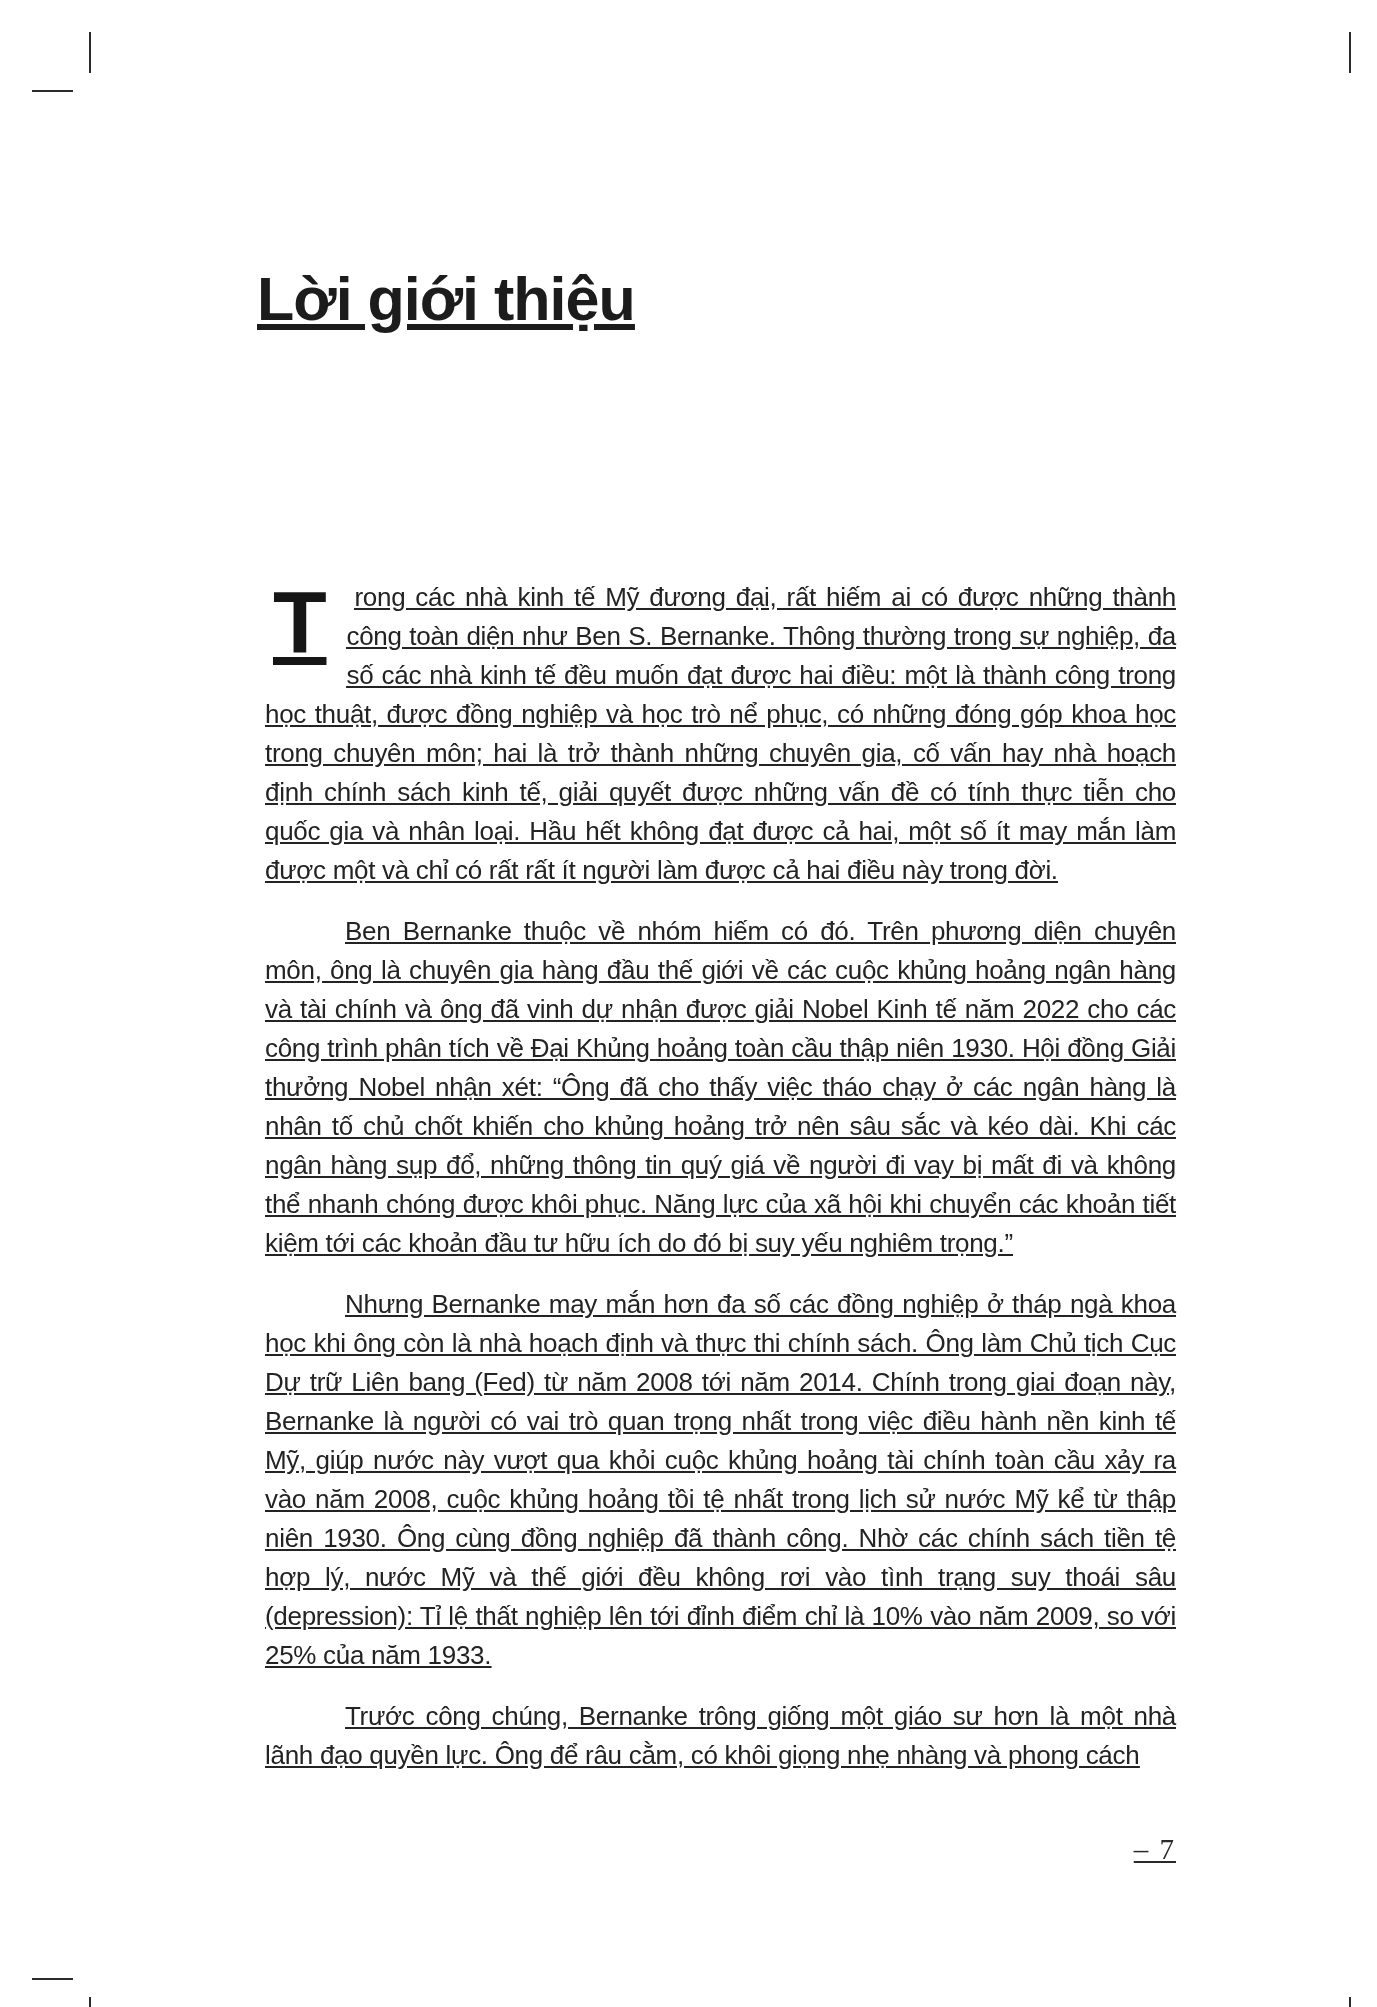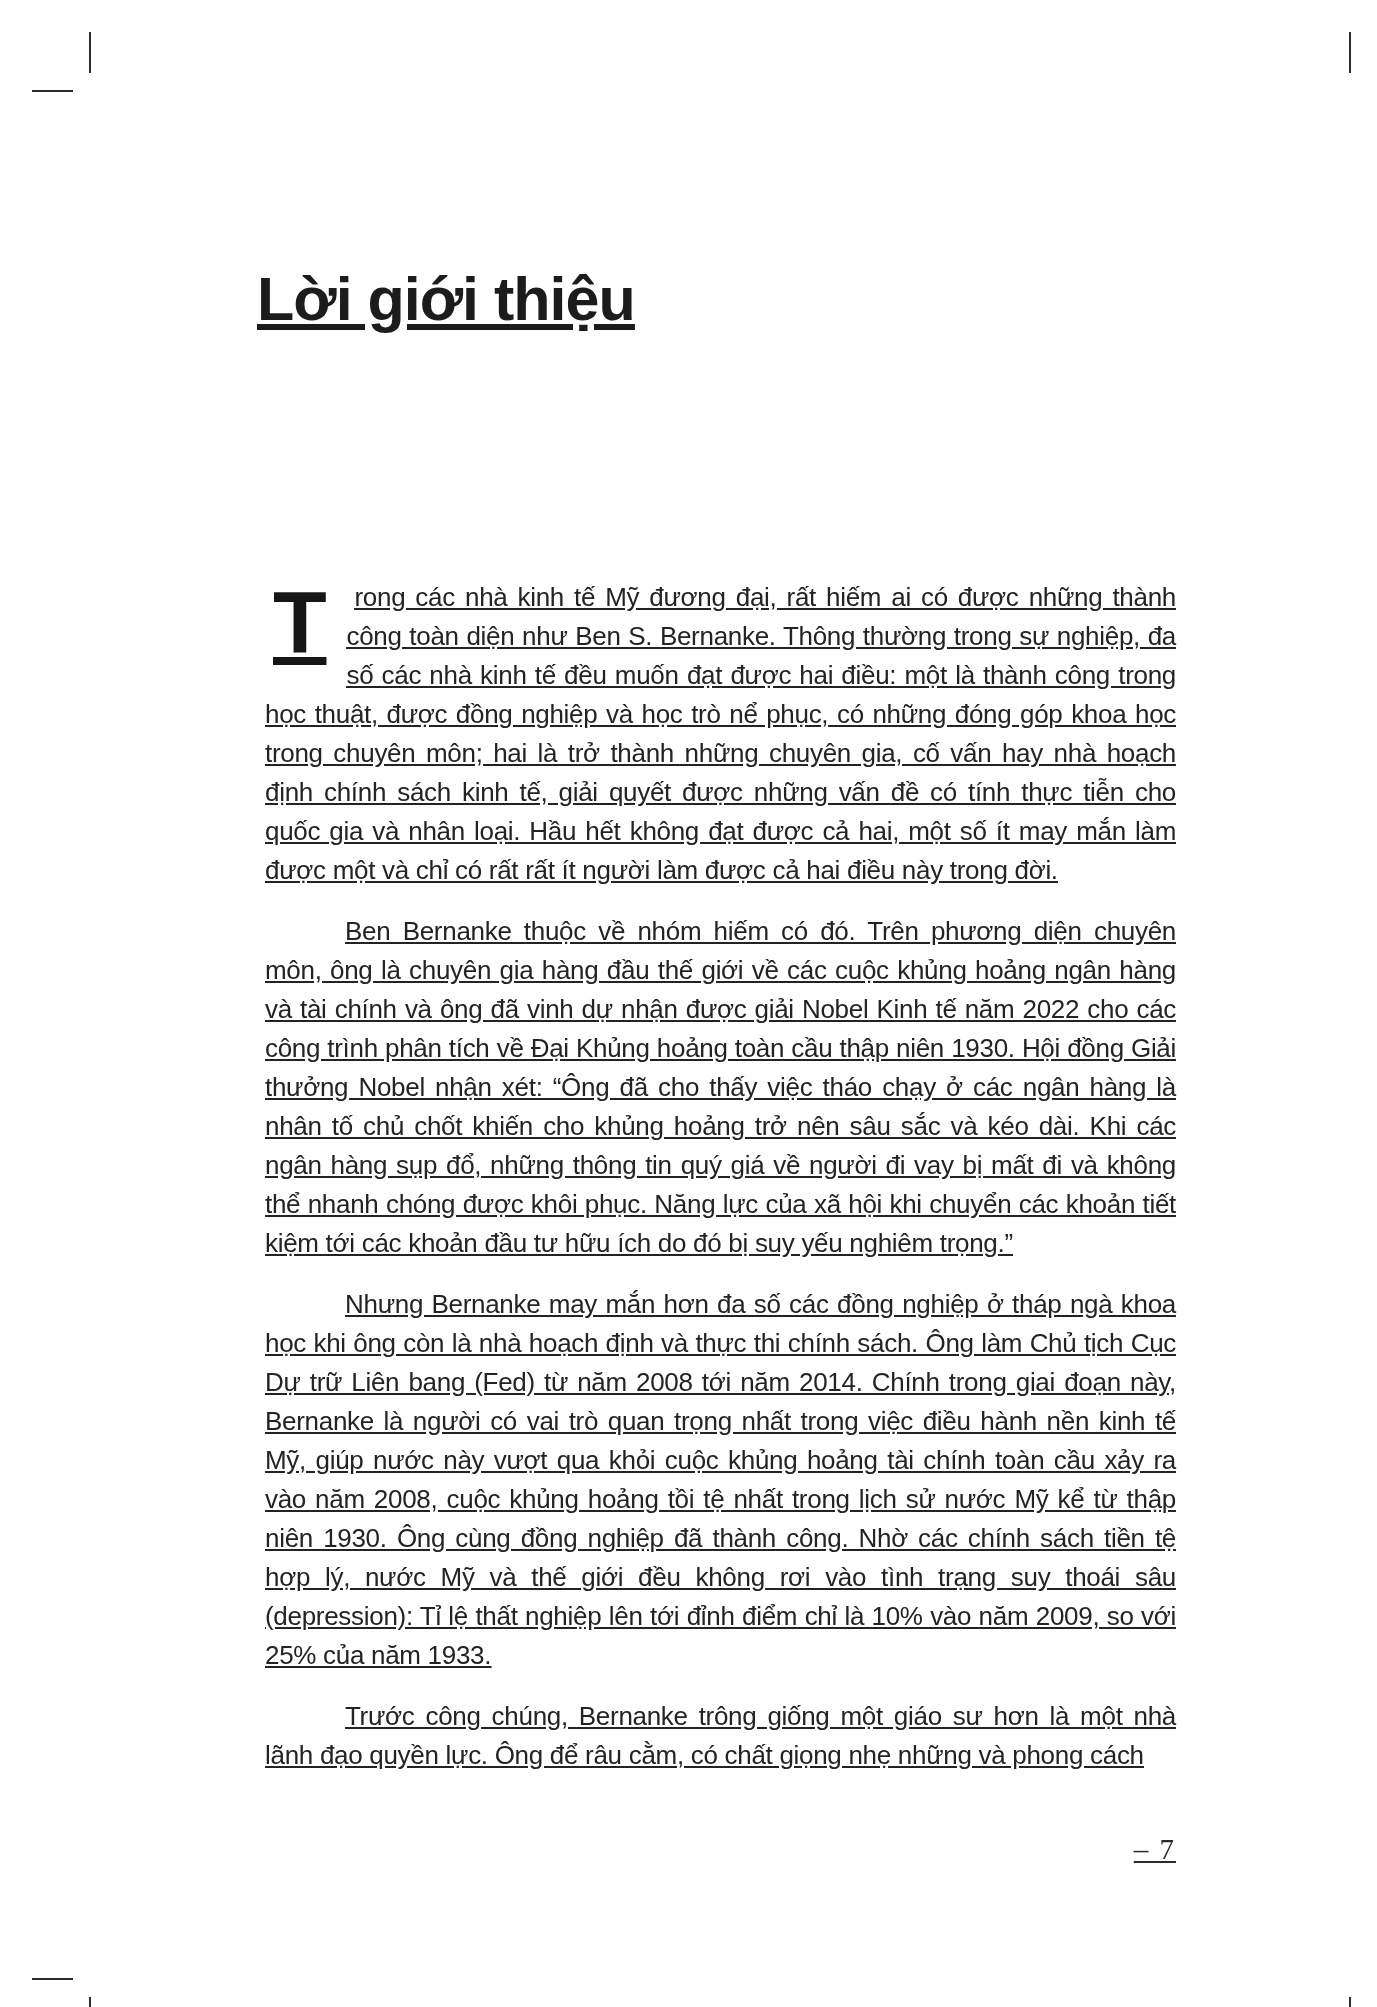--- a/index.html
+++ b/index.html
@@ -90,18 +90,18 @@
   <div class="crop h br-h"></div>
   <div class="crop v br-v"></div>
 
   <div class="content">
     <h1 class="page-title">Lời giới thiệu</h1>
 
     <div class="body-text">
         <p><span class="drop-cap">T</span><span>rong các nhà kinh tế Mỹ đương đại, rất hiếm ai có được những thành công toàn diện như Ben S. Bernanke. Thông thường trong sự nghiệp, đa số các nhà kinh tế đều muốn đạt được hai điều: một là thành công trong học thuật, được đồng nghiệp và học trò nể phục, có những đóng góp khoa học trong chuyên môn; hai là trở thành những chuyên gia, cố vấn hay nhà hoạch định chính sách kinh tế, giải quyết được những vấn đề có tính thực tiễn cho quốc gia và nhân loại. Hầu hết không đạt được cả hai, một số ít may mắn làm được một và chỉ có rất rất ít người làm được cả hai điều này trong đời.</span></p>
         <p class="indented"><span>Ben Bernanke thuộc về nhóm hiếm có đó. Trên phương diện chuyên môn, ông là chuyên gia hàng đầu thế giới về các cuộc khủng hoảng ngân hàng và tài chính và ông đã vinh dự nhận được giải Nobel Kinh tế năm 2022 cho các công trình phân tích về Đại Khủng hoảng toàn cầu thập niên 1930. Hội đồng Giải thưởng Nobel nhận xét: “Ông đã cho thấy việc tháo chạy ở các ngân hàng là nhân tố chủ chốt khiến cho khủng hoảng trở nên sâu sắc và kéo dài. Khi các ngân hàng sụp đổ, những thông tin quý giá về người đi vay bị mất đi và không thể nhanh chóng được khôi phục. Năng lực của xã hội khi chuyển các khoản tiết kiệm tới các khoản đầu tư hữu ích do đó bị suy yếu nghiêm trọng.”</span></p>
         <p class="indented"><span>Nhưng Bernanke may mắn hơn đa số các đồng nghiệp ở tháp ngà khoa học khi ông còn là nhà hoạch định và thực thi chính sách. Ông làm Chủ tịch Cục Dự trữ Liên bang (Fed) từ năm 2008 tới năm 2014. Chính trong giai đoạn này, Bernanke là người có vai trò quan trọng nhất trong việc điều hành nền kinh tế Mỹ, giúp nước này vượt qua khỏi cuộc khủng hoảng tài chính toàn cầu xảy ra vào năm 2008, cuộc khủng hoảng tồi tệ nhất trong lịch sử nước Mỹ kể từ thập niên 1930. Ông cùng đồng nghiệp đã thành công. Nhờ các chính sách tiền tệ hợp lý, nước Mỹ và thế giới đều không rơi vào tình trạng suy thoái sâu (depression): Tỉ lệ thất nghiệp lên tới đỉnh điểm chỉ là 10% vào năm 2009, so với 25% của năm 1933.</span></p>
-        <p class="indented"><span>Trước công chúng, Bernanke trông giống một giáo sư hơn là một nhà lãnh đạo quyền lực. Ông để râu cằm, có chất giọng nhẹ những và phong cách</span></p>
+        <p class="indented"><span>Trước công chúng, Bernanke trông giống một giáo sư hơn là một nhà lãnh đạo quyền lực. Ông để râu cằm, có khôi giọng nhẹ nhàng và phong cách</span></p>
       </div>
   </div>
 
   <div class="page-number">– 7</div>
 </div>
 
 </body></html>

